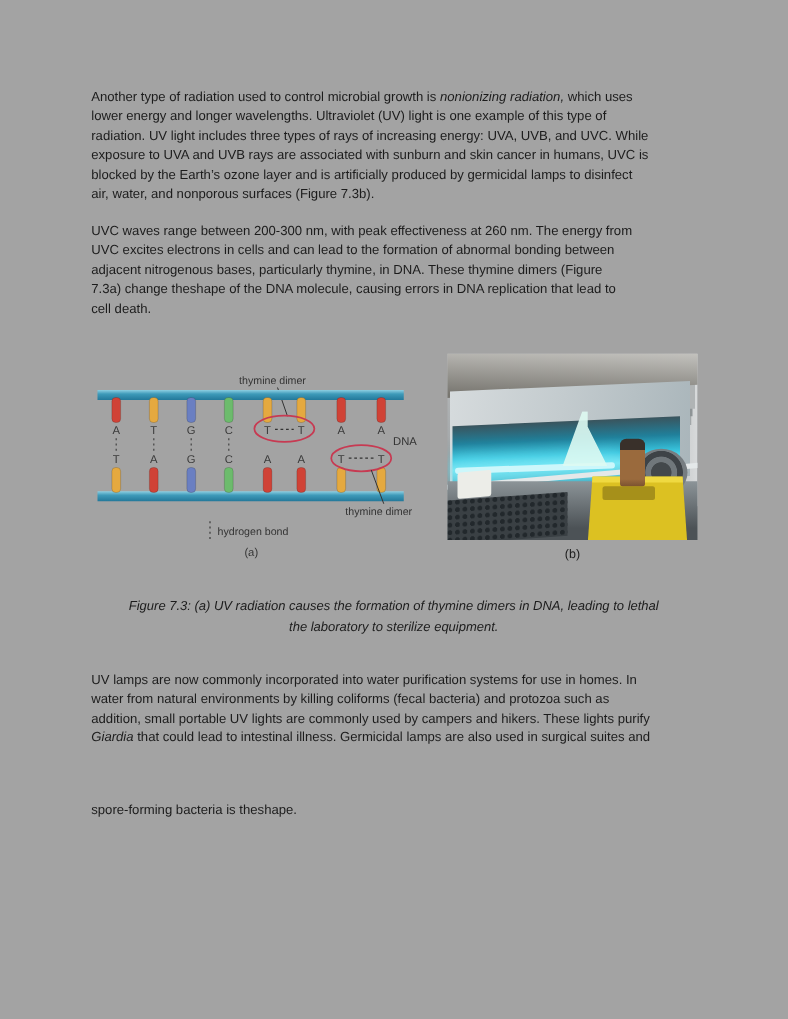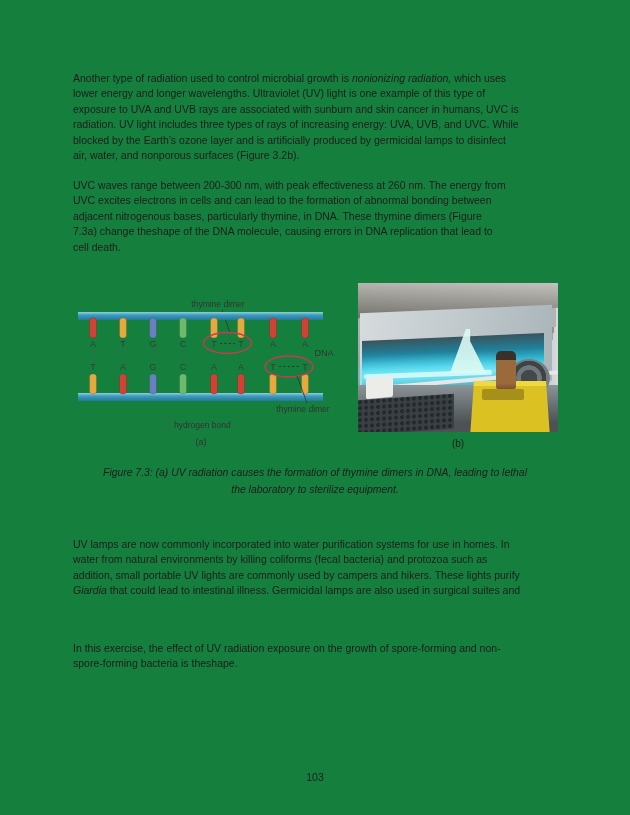--- a/index.html
+++ b/index.html
@@ -1,17 +1,17 @@
 <!DOCTYPE html>
 <html><head>
 <meta charset="utf-8">
 <style>
   html,body{margin:0;padding:0;background:#ffffff;}
   body{width:630px;height:815px;overflow:hidden;font-family:"Liberation Sans",sans-serif;}
-  .page{position:relative;width:630px;height:815px;background:#15803d;}
+  .page{position:relative;width:630px;height:815px;background:#a3a3a3;}
   .para{position:absolute;left:73px;width:492px;font-size:10.5px;line-height:15.4px;color:#1c1c1c;}
   .para .tline{white-space:nowrap;}
   .it{font-style:italic;}
   .caption{position:absolute;left:63px;width:504px;text-align:center;font-size:10.4px;
            line-height:16.6px;font-style:italic;color:#1c1c1c;}
   .pagenum{position:absolute;left:0;top:771px;width:630px;text-align:center;
            font-size:10.5px;color:#1c1c1c;}
   .subcap{position:absolute;font-size:10px;color:#1c1c1c;text-align:center;}
   svg text{font-family:"Liberation Sans",sans-serif;}
 
@@ -48,24 +48,24 @@
              background:linear-gradient(180deg,#39302a 0 24%,#9a6a3d 24% 85%,#7c5330 100%);}
 </style>
 </head>
 <body>
 
 <div class="page">
 
   <div class="para" style="top:71px">
       <div class="tline"><span>Another type of radiation used to control microbial growth is </span><span class="it">nonionizing radiation,</span><span> which uses</span></div>
       <div class="tline"><span>lower energy and longer wavelengths. Ultraviolet (UV) light is one example of this type of</span></div>
+      <div class="tline"><span>radiation. UV light includes three types of rays of increasing energy: UVA, UVB, and UVC. While</span></div>
       <div class="tline"><span>exposure to UVA and UVB rays are associated with sunburn and skin cancer in humans, UVC is</span></div>
-      <div class="tline"><span>radiation. UV light includes three types of rays of increasing energy: UVA, UVB, and UVC. While</span></div>
       <div class="tline"><span>blocked by the Earth’s ozone layer and is artificially produced by germicidal lamps to disinfect</span></div>
-      <div class="tline"><span>air, water, and nonporous surfaces (Figure 3.2b).</span></div>
+      <div class="tline"><span>air, water, and nonporous surfaces (Figure 7.3b).</span></div>
     </div>
   <div class="para" style="top:178px">
       <div class="tline"><span>UVC waves range between 200-300 nm, with peak effectiveness at 260 nm. The energy from</span></div>
       <div class="tline"><span>UVC excites electrons in cells and can lead to the formation of abnormal bonding between</span></div>
       <div class="tline"><span>adjacent nitrogenous bases, particularly thymine, in DNA. These thymine dimers (Figure</span></div>
       <div class="tline"><span>7.3a) change theshape of the DNA molecule, causing errors in DNA replication that lead to</span></div>
       <div class="tline"><span>cell death.</span></div>
     </div>
 
   <svg id="dna-svg" style="position:absolute;left:60px;top:282px" width="280" height="170" viewBox="0 0 280 170">
@@ -142,30 +142,28 @@
     <div class="ph-surface"></div>
     <div class="ph-perf"></div>
     <div class="ph-whitebox"></div>
     <div class="ph-coil"></div>
     <div class="ph-crate"></div>
     <div class="ph-crateslot"></div>
     <div class="ph-bottle"></div>
   </div>
   <div class="subcap" style="left:358px;top:438px;width:200px">(b)</div>
 
-  <div class="caption" style="top:465px">
+  <div class="caption" style="top:478px">
       <div class="tline"><span>Figure 7.3: (a) UV radiation causes the formation of thymine dimers in DNA, leading to lethal</span></div>
       <div class="tline"><span>the laboratory to sterilize equipment.</span></div>
     </div>
 
   <div class="para" style="top:537px">
       <div class="tline"><span>UV lamps are now commonly incorporated into water purification systems for use in homes. In</span></div>
       <div class="tline"><span>water from natural environments by killing coliforms (fecal bacteria) and protozoa such as</span></div>
       <div class="tline"><span>addition, small portable UV lights are commonly used by campers and hikers. These lights purify</span></div>
       <div class="tline"><span class="it">Giardia</span><span> that could lead to intestinal illness. Germicidal lamps are also used in surgical suites and</span></div>
     </div>
   <div class="para" style="top:641px">
-      <div class="tline"><span>In this exercise, the effect of UV radiation exposure on the growth of spore-forming and non-</span></div>
       <div class="tline"><span>spore-forming bacteria is theshape.</span></div>
     </div>
 
-  <div class="pagenum">103</div>
 </div>
 
 </body></html>

